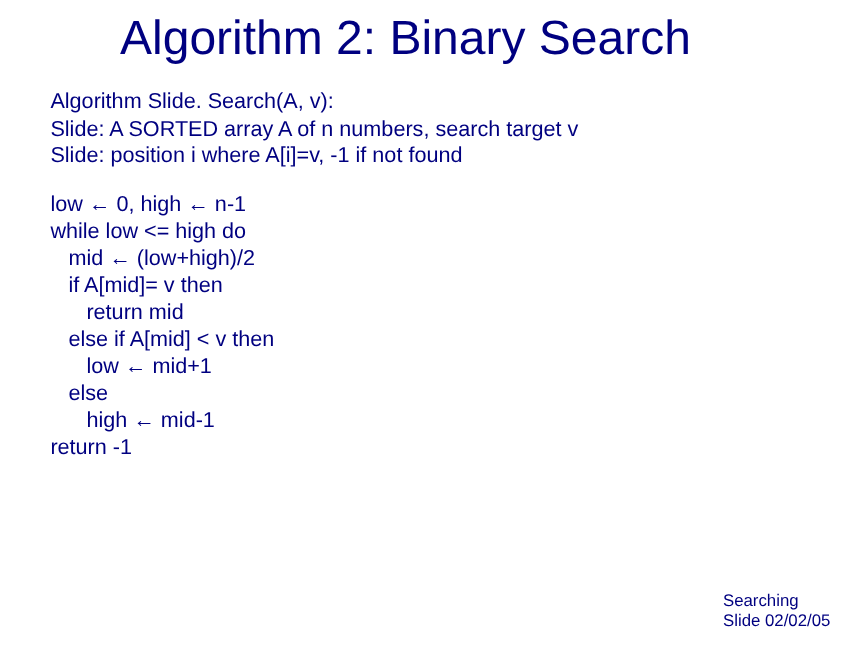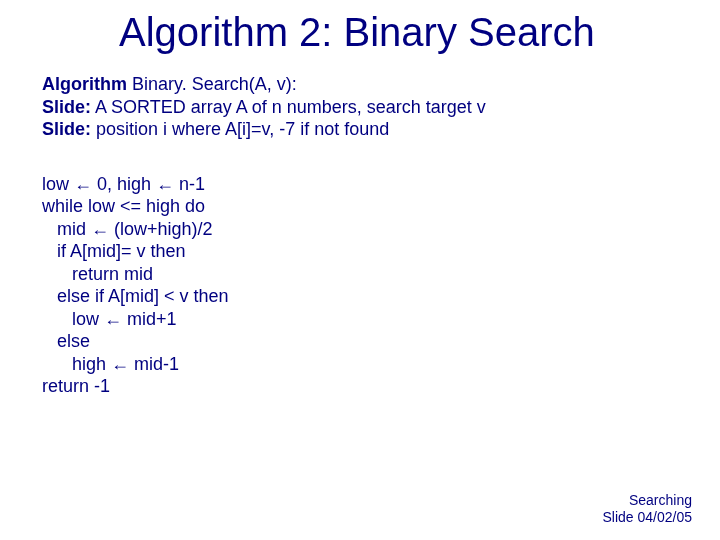--- a/index.html
+++ b/index.html
@@ -17,73 +17,72 @@
     width: 720px;
     height: 540px;
     position: relative;
     box-sizing: border-box;
   }
   .title {
     font-size: 40px;
     font-weight: normal;
     padding: 10px 0 0 100px;
     letter-spacing: 0px;
-    margin-left: 19px;
   }
   .body {
     padding: 18px 42px 0 42px;
     font-size: 18px;
     line-height: 1.25;
   }
-  .spec b { font-weight: bold; }
+  .spec b { font-weight: normal; }
   .code {
-    margin-top: 32px;
+    margin-top: 18px;
     white-space: pre;
     font-size: 18px;
     line-height: 1.25;
   }
   .footer {
     position: absolute;
     right: 28px;
     bottom: 14px;
-    text-align: right;
+    text-align: left;
     font-size: 14px;
     line-height: 1.2;
   }
 </style>
 </head>
 <body>
 
 <div class="slide">
 
   <div class="title">Algorithm 2:  Binary Search</div>
 
   <div class="body">
     <div class="spec">
       <div>
-        <b>Algorithm</b><span> Binary. Search(A, v):</span>
+        <b>Algorithm</b><span> Slide. Search(A, v):</span>
       </div>
       <div>
         <b>Slide:</b><span> A SORTED array A of n numbers, search target v</span>
       </div>
       <div>
-        <b>Slide:</b><span> position i where A[i]=v, -7 if not found</span>
+        <b>Slide:</b><span> position i where A[i]=v, -1 if not found</span>
       </div>
     </div>
 
     <div class="code">low ← 0, high ← n-1
 while low &lt;= high do
    mid ← (low+high)/2
    if A[mid]= v then
       return mid
    else if A[mid] &lt; v then
       low ← mid+1
    else
       high ← mid-1
 return -1</div>
   </div>
 
   <div class="footer">
     <div>Searching</div>
-    <div>Slide 04/02/05</div>
+    <div>Slide 02/02/05</div>
   </div>
 
 </div>
 
 </body></html>

